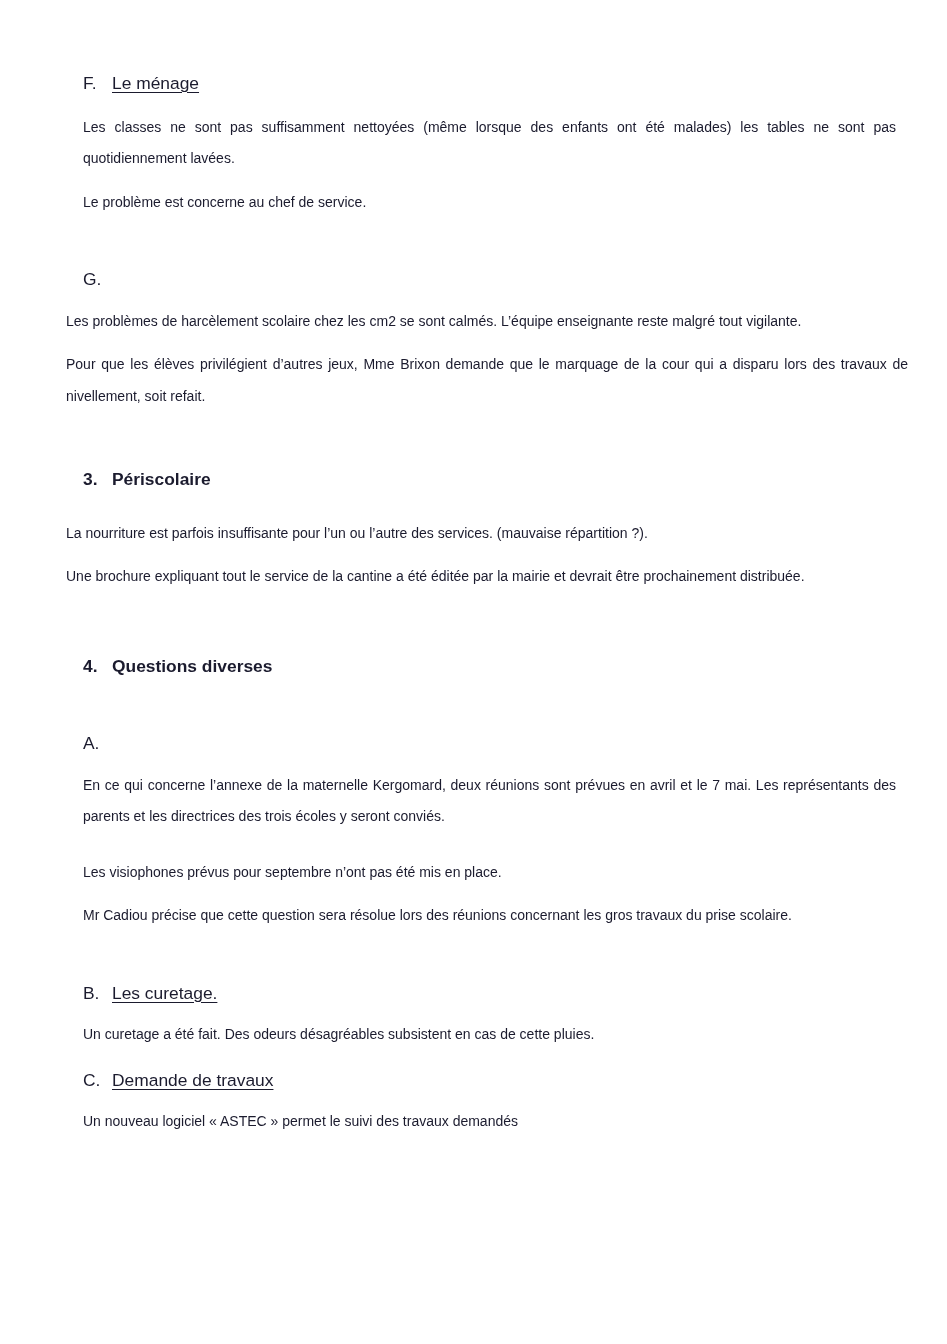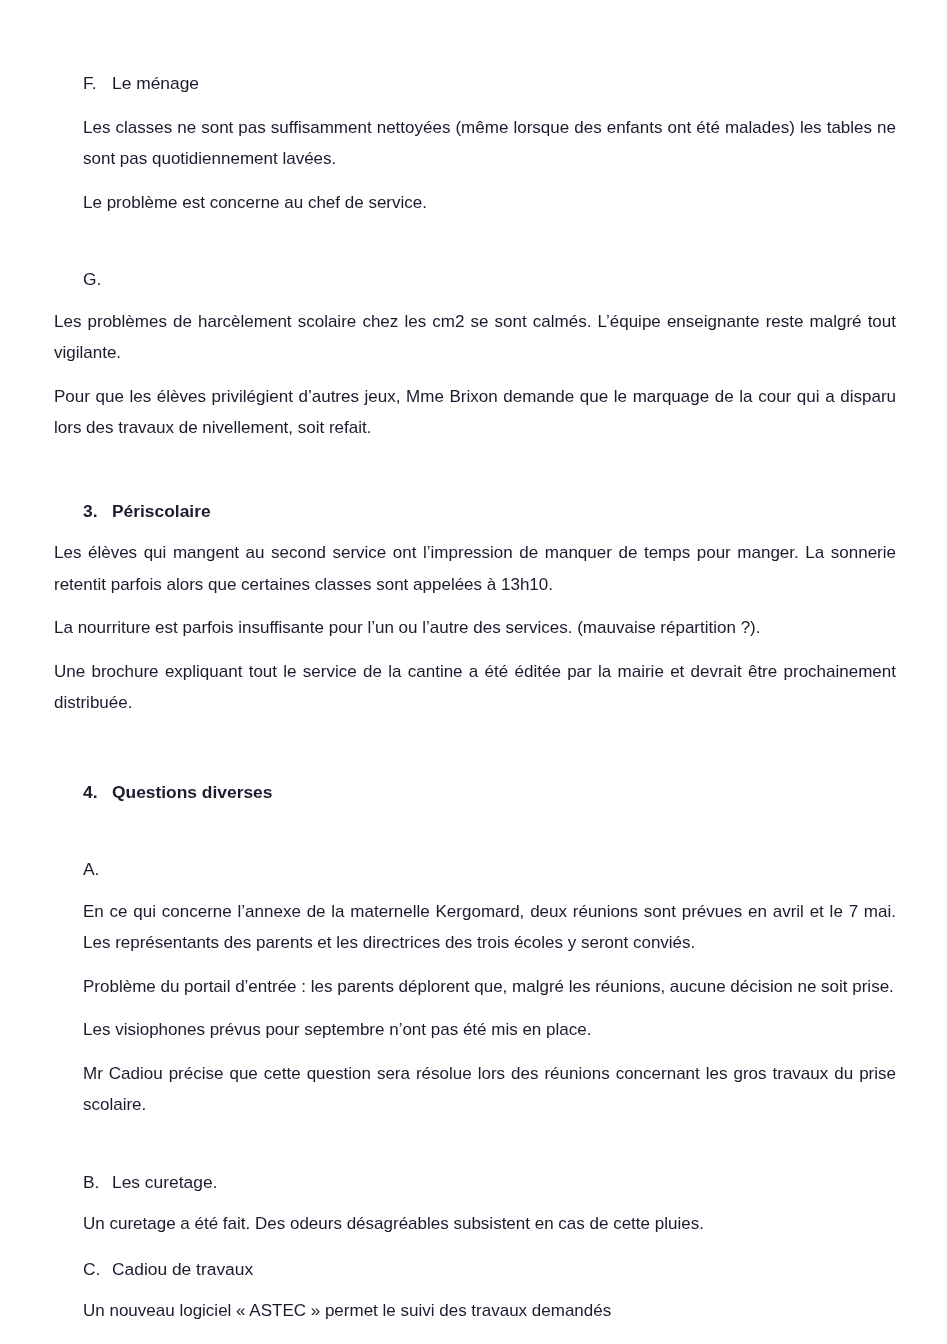--- a/index.html
+++ b/index.html
@@ -29,31 +29,31 @@
   
   .content {
     position: absolute;
     left: 54px;
     top: 0;
     width: 842px;
   }
 
   
   .para {
-    font-size: 17px;
+    font-size: 14px;
     line-height: 31.5px;
     text-align: justify;
     text-justify: inter-word;
     margin: 0;
     hyphens: none;
   }
 
   
   .para.flush {
-    margin-left: 0;
+    margin-left: 12px;
     width: 842px;
   }
 
   
   .para.indent {
     margin-left: 29px;
     width: 813px;
   }
 
   
@@ -66,20 +66,21 @@
   }
   .heading .marker {
     flex: 0 0 auto;
     width: 29px;
     text-align: left;
   }
   .heading .htext {
     flex: 0 1 auto;
   }
   .heading.lettered .htext {
+    text-decoration: underline;
     text-underline-offset: 3px;
     text-decoration-thickness: 1px;
   }
   .heading.numbered .marker,
   .heading.numbered .htext {
     font-weight: bold;
   }
 
   
   .sp-pre-F      { height: 68px; }
@@ -127,61 +128,59 @@
     <p class="para flush">Pour que les élèves privilégient d’autres jeux, Mme Brixon demande que le marquage de la cour qui a disparu lors des travaux de nivellement, soit refait.</p>
 
     <div class="sp-sec3"></div>
 
     <div class="heading numbered">
       <span class="marker">3.</span>
       <span class="htext">Périscolaire</span>
     </div>
     <div class="sp-after-h3"></div>
 
-    <p class="para flush">Les élèves qui mangent au second service ont l’impression de manquer de temps pour manger. La sonnerie retentit parfois alors que certaines classes sont appelées à 13h10.</p>
     <div class="sp-para"></div>
     <p class="para flush">La nourriture est parfois insuffisante pour l’un ou l’autre des services. (mauvaise répartition ?).</p>
     <div class="sp-para"></div>
     <p class="para flush">Une brochure expliquant tout le service de la cantine a été éditée par la mairie et devrait être prochainement distribuée.</p>
 
     <div class="sp-sec4"></div>
 
     <div class="heading numbered">
       <span class="marker">4.</span>
       <span class="htext">Questions diverses</span>
     </div>
     <div class="sp-after-h4"></div>
 
     <div class="heading lettered">
       <span class="marker">A.</span>
     </div>
     <div class="sp-after-hA"></div>
 
     <p class="para indent">En ce qui concerne l’annexe de la maternelle Kergomard, deux réunions sont prévues en avril et le 7 mai. Les représentants des parents et les directrices des trois écoles y seront conviés.</p>
     <div class="sp-para"></div>
-    <p class="para indent">Problème du portail d’entrée : les parents déplorent que, malgré les réunions, aucune décision ne soit prise.</p>
     <div class="sp-para"></div>
     <p class="para indent">Les visiophones prévus pour septembre n’ont pas été mis en place.</p>
     <div class="sp-para"></div>
     <p class="para indent">Mr Cadiou précise que cette question sera résolue lors des réunions concernant les gros travaux du prise scolaire.</p>
 
     <div class="sp-pre-B"></div>
 
     <div class="heading lettered">
       <span class="marker">B.</span>
       <span class="htext">Les curetage.</span>
     </div>
     <div class="sp-after-hB"></div>
 
     <p class="para indent">Un curetage a été fait. Des odeurs désagréables subsistent en cas de cette pluies.</p>
 
     <div class="sp-pre-C"></div>
 
     <div class="heading lettered">
       <span class="marker">C.</span>
-      <span class="htext">Cadiou de travaux</span>
+      <span class="htext">Demande de travaux</span>
     </div>
     <div class="sp-after-hC"></div>
 
     <p class="para indent">Un nouveau logiciel « ASTEC » permet le suivi des travaux demandés</p>
 
   </div>
 </div>
 
 </body></html>

